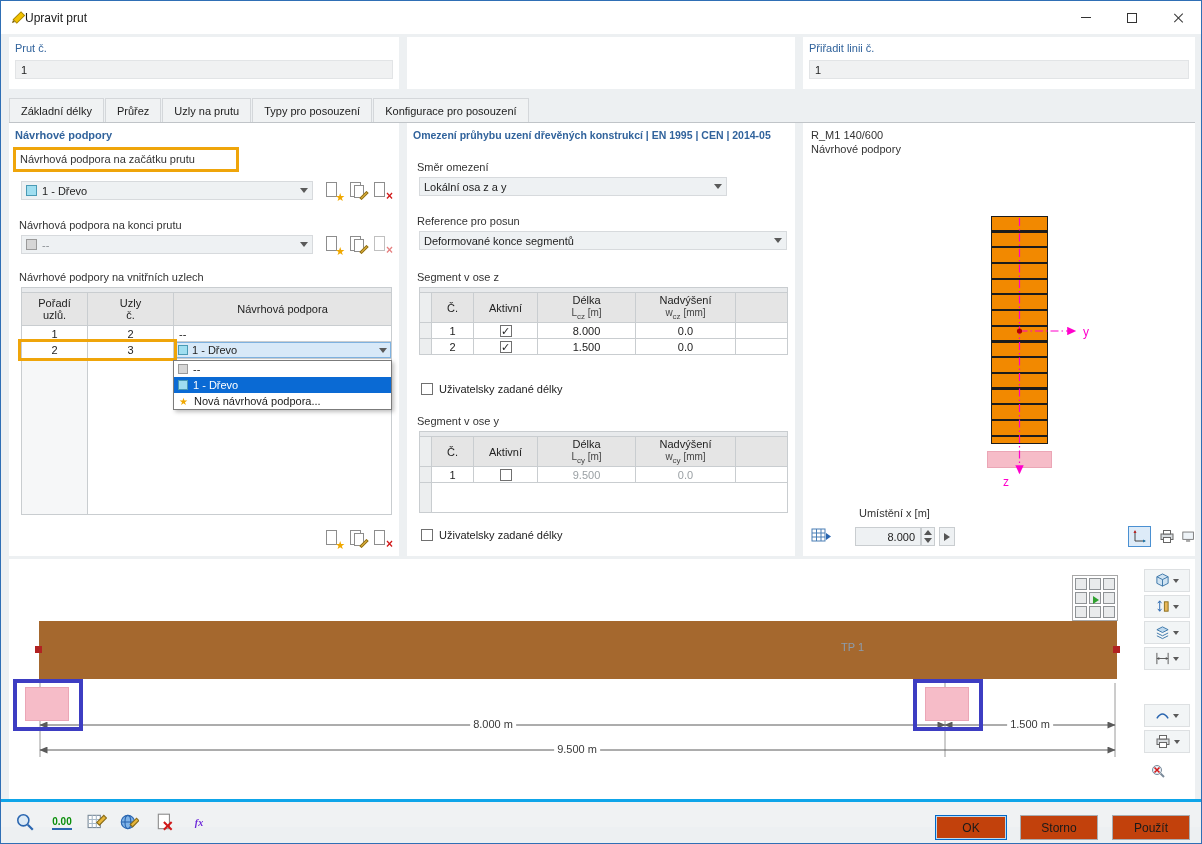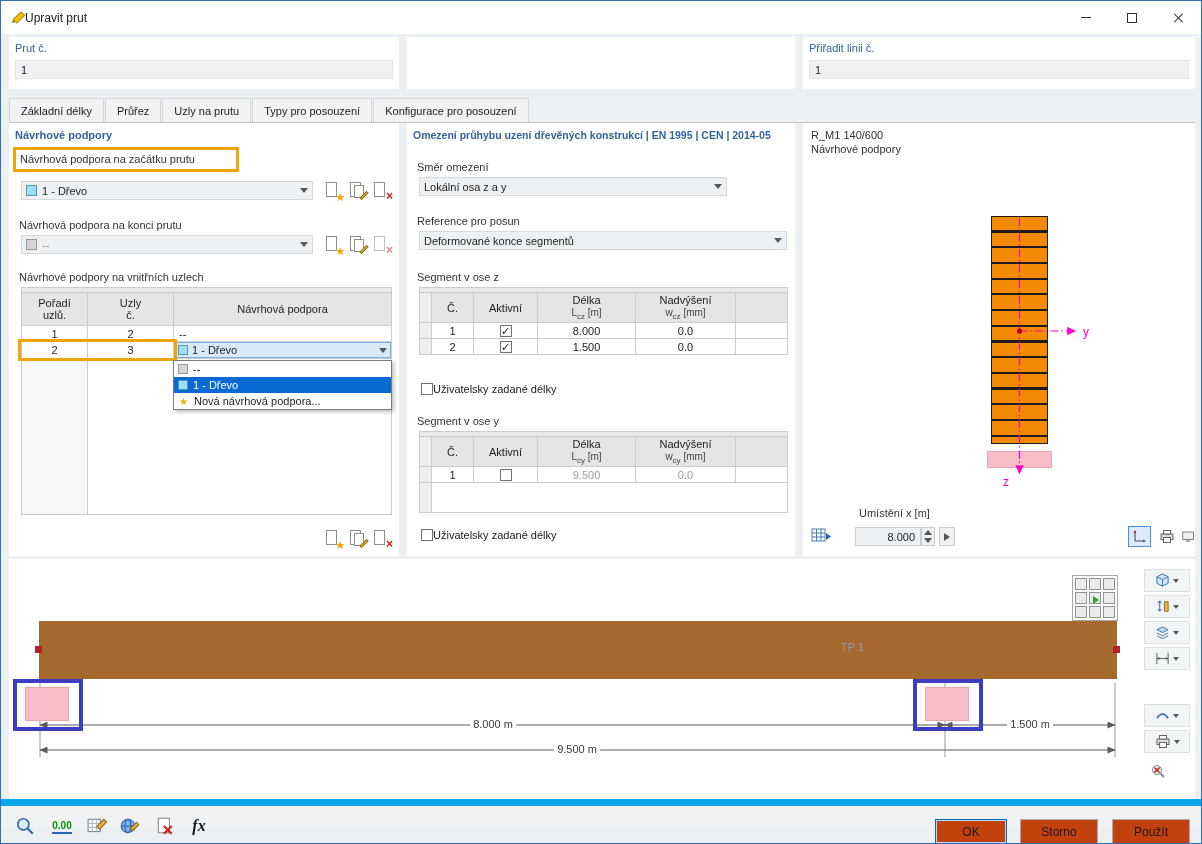--- a/index.html
+++ b/index.html
@@ -50,21 +50,21 @@
 .grid tr.strip td{height:5px;background:#e8eaec;padding:0}
 .grid td.left{text-align:left;padding-left:5px}
 .grid td.selcol{background:#eceeef}
 .grid td.empty{border-top:none;border-bottom:none;border-left:none;border-right:none}
 .grid td.empty.first{background:#f6f7f8;border-right:1px solid #c9cdd0}
 .unit{font-size:10px;color:#444}
 sub{font-size:8px}
 .cell-combo{display:flex;align-items:center;gap:4px;height:16px;background:#d8e9f8;border:1px solid #7fb2e0;padding:0 3px;font-size:11px}
 
 .cb{width:12px;height:12px;border:1px solid #707070;background:#fff;font-size:11px;line-height:11px;text-align:center;color:#222;flex:none}
-.cbrow{position:absolute;display:flex;align-items:flex-end;font-size:11px;color:#222}
+.cbrow{position:absolute;display:flex;align-items:flex-end;gap:6px;font-size:11px;color:#222}
 .muted{color:#9aa0a4}
 
 .dd{position:absolute;background:#fff;border:1px solid #7b7b7b;z-index:10;font-size:11px;box-shadow:2px 2px 4px rgba(0,0,0,.25)}
 .dd .it{display:flex;align-items:center;gap:5px;height:16px;padding:0 4px;color:#222}
 .dd .it.on{background:#0a6ad4;color:#fff}
 .dd .mat{width:10px;height:10px}
 .ddstar{color:#f0a800;font-size:10px;width:11px;text-align:center;flex:none}
 
 .btn{position:absolute;background:#c2410c;border:1px solid #a8adb2;font-size:12px;color:#1a1a1a;display:flex;align-items:center;justify-content:center}
 .btn.primary{border:1px solid #0269c8;box-shadow:inset 0 0 0 1px #bcd9ef}
@@ -82,22 +82,22 @@
 .tp{position:absolute;font-size:11px;color:#8c9dae}
 .navcube{position:absolute;display:grid;grid-template-columns:repeat(3,1fr);grid-template-rows:repeat(3,1fr);gap:2px;background:#fff;border:1px solid #a8a8a8;padding:2px}
 .navcube div{background:#e9ebec;border:1px solid #8f9396;position:relative}
 .navgreen{position:absolute;left:3px;top:3px;width:0;height:0;border-top:4px solid transparent;border-bottom:4px solid transparent;border-left:6px solid #2fa12f}
 
 .spin{position:absolute;display:flex;flex-direction:column;justify-content:space-between;width:14px;height:19px;background:#eef1f3;border:1px solid #c9cdd0;align-items:center;padding:2px 0}
 .tri-up{width:0;height:0;border-left:4px solid transparent;border-right:4px solid transparent;border-bottom:5px solid #555}
 .tri-dn{width:0;height:0;border-left:4px solid transparent;border-right:4px solid transparent;border-top:5px solid #555}
 .tri-rt{width:0;height:0;border-top:4px solid transparent;border-bottom:4px solid transparent;border-left:6px solid #555}
 
-.footer{position:absolute;left:0;top:798px;width:1200px;height:28px;background:#f0f2f3;border-top:7px solid #0ea5e9}
-.fxtxt{font-style:italic;font-weight:bold;color:#0f172a;font-size:16px;font-family:"Liberation Serif","DejaVu Serif",serif}
+.footer{position:absolute;left:0;top:798px;width:1200px;height:28px;background:#f0f2f3;border-top:3px solid #0ea5e9}
+.fxtxt{font-style:italic;font-weight:bold;color:#6d28d9;font-size:10px;font-family:"Liberation Serif","DejaVu Serif",serif}
 .dectxt{color:#0b8f0b;font-weight:bold;font-size:10px;border-bottom:2px solid #2a66b0;line-height:13px}
 </style>
 </head>
 <body>
 
 <div id="win">
 
   <div class="titlebar">
     <svg class="abs" style="left:8px;top:8px" width="17" height="17" viewBox="0 0 17 17">
       <rect x="7" y="2" width="5" height="11" fill="#f2c200" stroke="#a98500" transform="rotate(45 8.5 8.5)"></rect>

